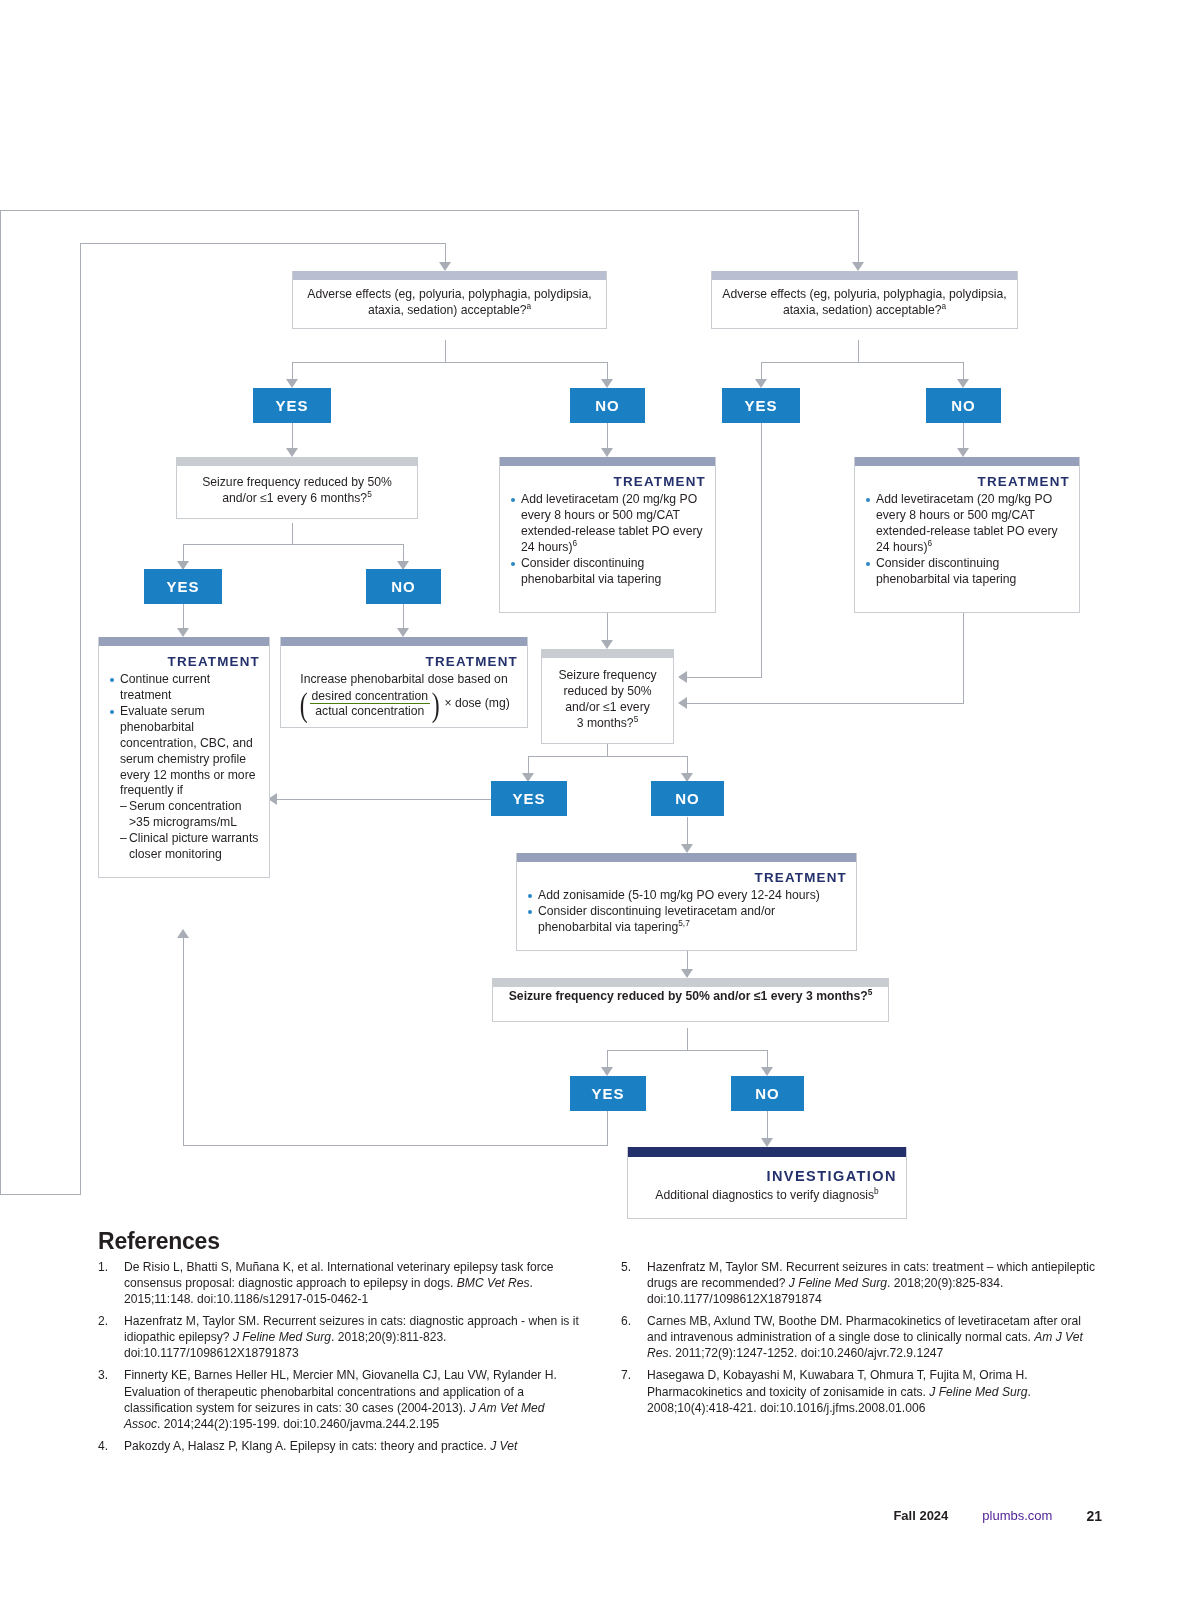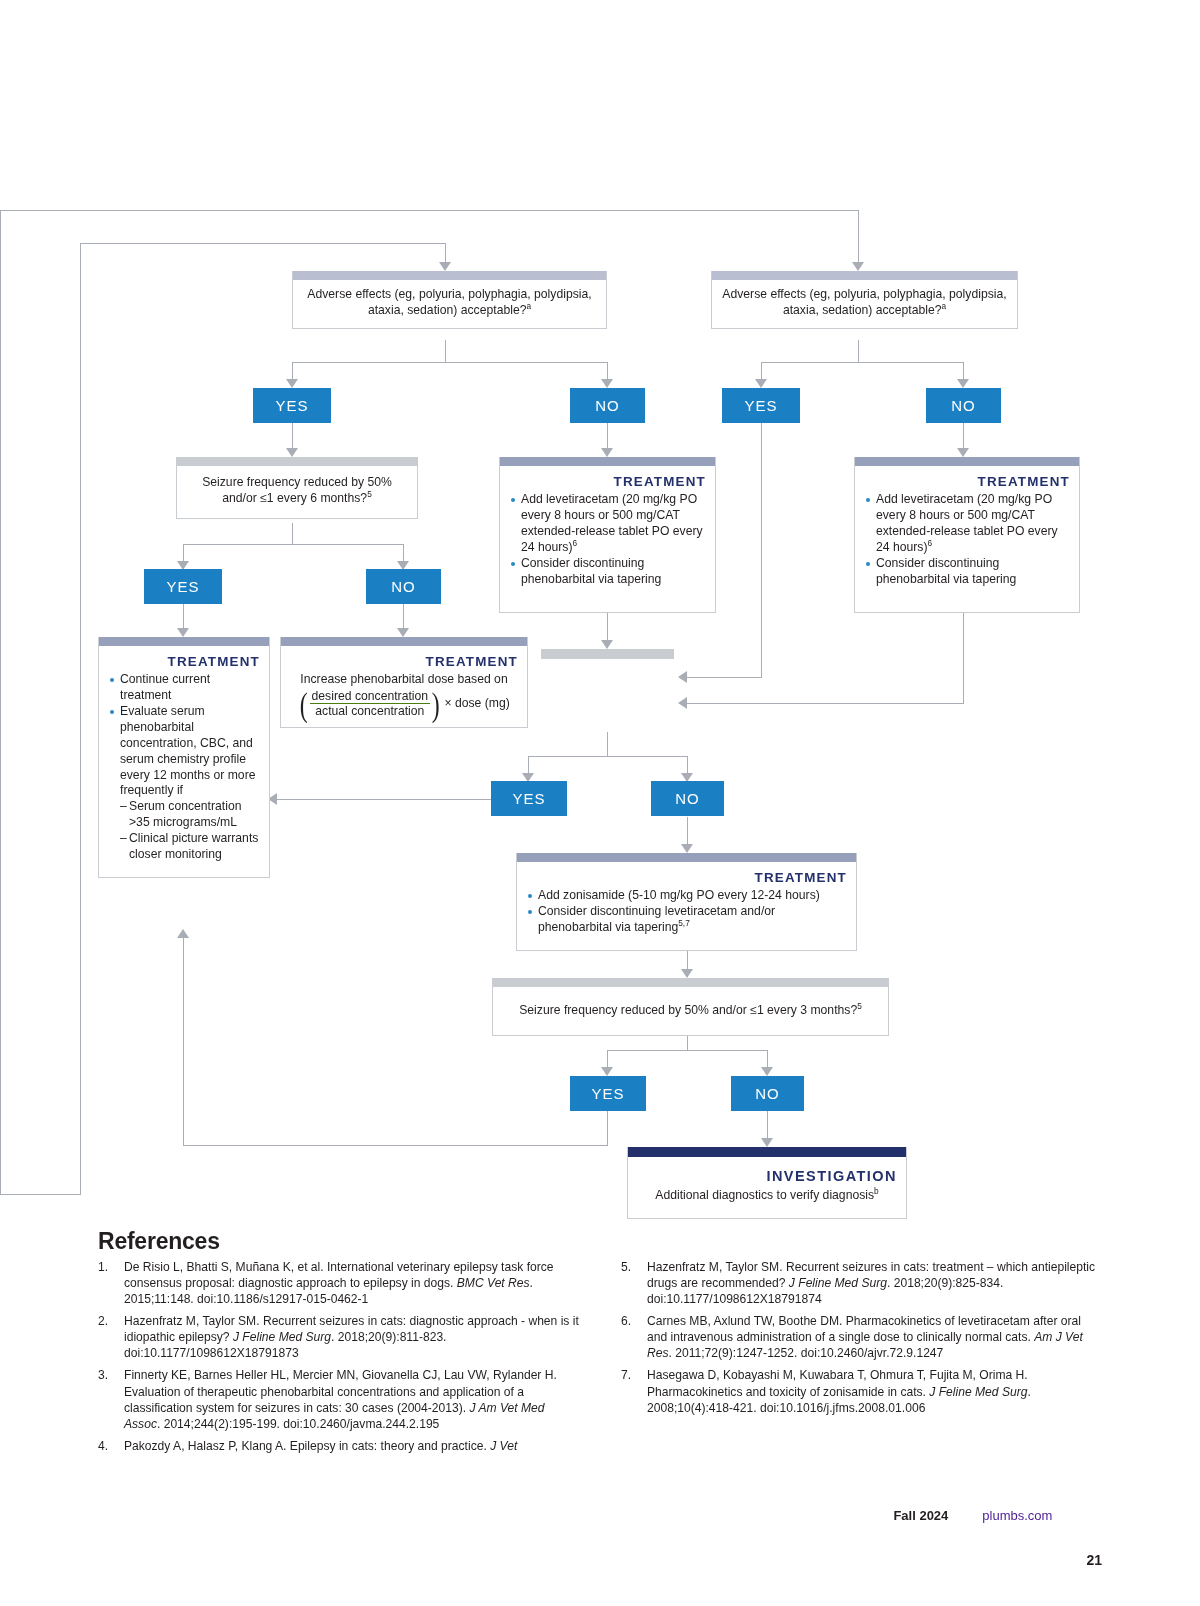--- a/index.html
+++ b/index.html
@@ -83,21 +83,21 @@
     color: #231f20;
     font-size: 12.2px;
   }
 
   
   .chip {
     position: absolute;
     box-sizing: border-box;
     background: #1b7fc4;
     color: #ffffff;
-    font-weight: normal;
+    font-weight: bold;
     font-size: 15px;
     letter-spacing: 0.07em;
     display: flex;
     align-items: center;
     justify-content: center;
     height: 35px;
   }
 
   
   .ln {
@@ -187,21 +187,21 @@
     position: absolute;
     right: 98px;
     top: 1508px;
     display: flex;
     align-items: flex-start;
     gap: 34px;
     font-size: 13px;
   }
   #footer .issue { font-weight: bold; }
   #footer .site { color: #4c1d95; }
-  #footer .pageno { font-weight: bold; font-size: 14px; margin-top: 44px; }
+  #footer .pageno { font-weight: bold; font-size: 14px; }
 </style>
 </head>
 <body>
 
 <div id="page">
 
   <div class="ln v" style="left:0px; top:210px; height:985px;"></div>
   <div class="ln h" style="left:0px; top:210px; width:858px;"></div>
   <div class="ln h" style="left:0px; top:1194px; width:80px;"></div>
   <div class="ln v" style="left:80px; top:1105px; height:90px;"></div>
@@ -382,20 +382,26 @@
           <span class="den">actual concentration</span>
         </span>
         <span class="paren">)</span>
         <span class="mult">× dose (mg)</span>
       </div>
     </div>
   </div>
 
   <div class="node" style="left:541px; top:649px; width:133px;">
     <div class="cap" style="background:#c9ccd1;"></div>
+    <div class="body center" style="padding-top:10px; padding-bottom:12px;">
+      <span>Seizure frequency</span><br>
+      <span>reduced by 50%</span><br>
+      <span>and/or ≤1 every</span><br>
+      <span>3 months?</span><sup>5</sup>
+    </div>
   </div>
 
   <div class="chip" style="left:491px; top:781px; width:76px;">
     <span>YES</span>
   </div>
   <div class="chip" style="left:651px; top:781px; width:73px;">
     <span>NO</span>
   </div>
 
   <div class="node" style="left:516px; top:853px; width:341px;">
@@ -404,21 +410,21 @@
       <div class="title">TREATMENT</div>
       <ul>
         <li><span>Add zonisamide (5-10 mg/kg PO every 12-24 hours)</span></li>
         <li><span>Consider discontinuing levetiracetam and/or phenobarbital via tapering</span><sup>5,7</sup></li>
       </ul>
     </div>
   </div>
 
   <div class="node" style="left:492px; top:978px; width:397px;">
     <div class="cap" style="background:#c9ccd1;"></div>
-    <div class="body center" style="padding-top:16px; padding-bottom:16px;">
+    <div class="body center" style="padding-top:2px; padding-bottom:16px;font-weight:bold;">
       <span>Seizure frequency reduced by 50% and/or ≤1 every 3 months?</span><sup>5</sup>
     </div>
   </div>
 
   <div class="chip" style="left:570px; top:1076px; width:76px;">
     <span>YES</span>
   </div>
   <div class="chip" style="left:731px; top:1076px; width:73px;">
     <span>NO</span>
   </div>

